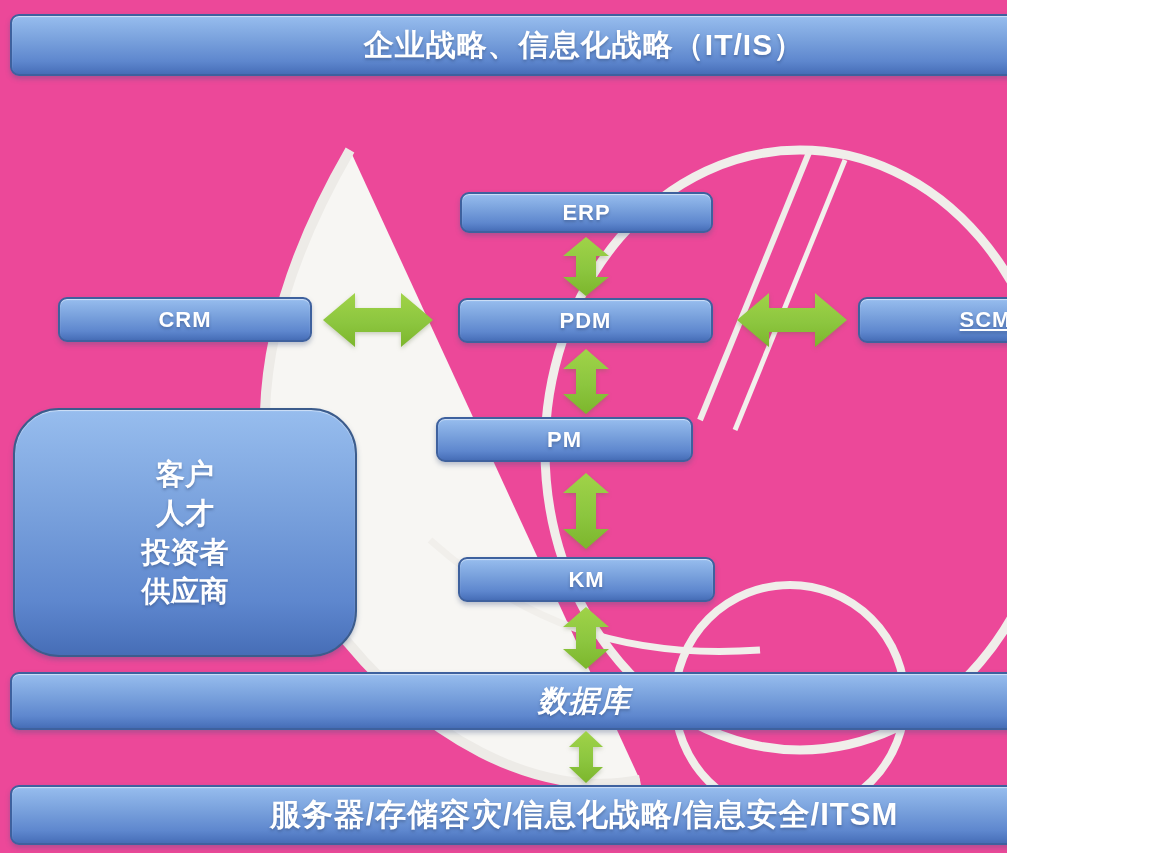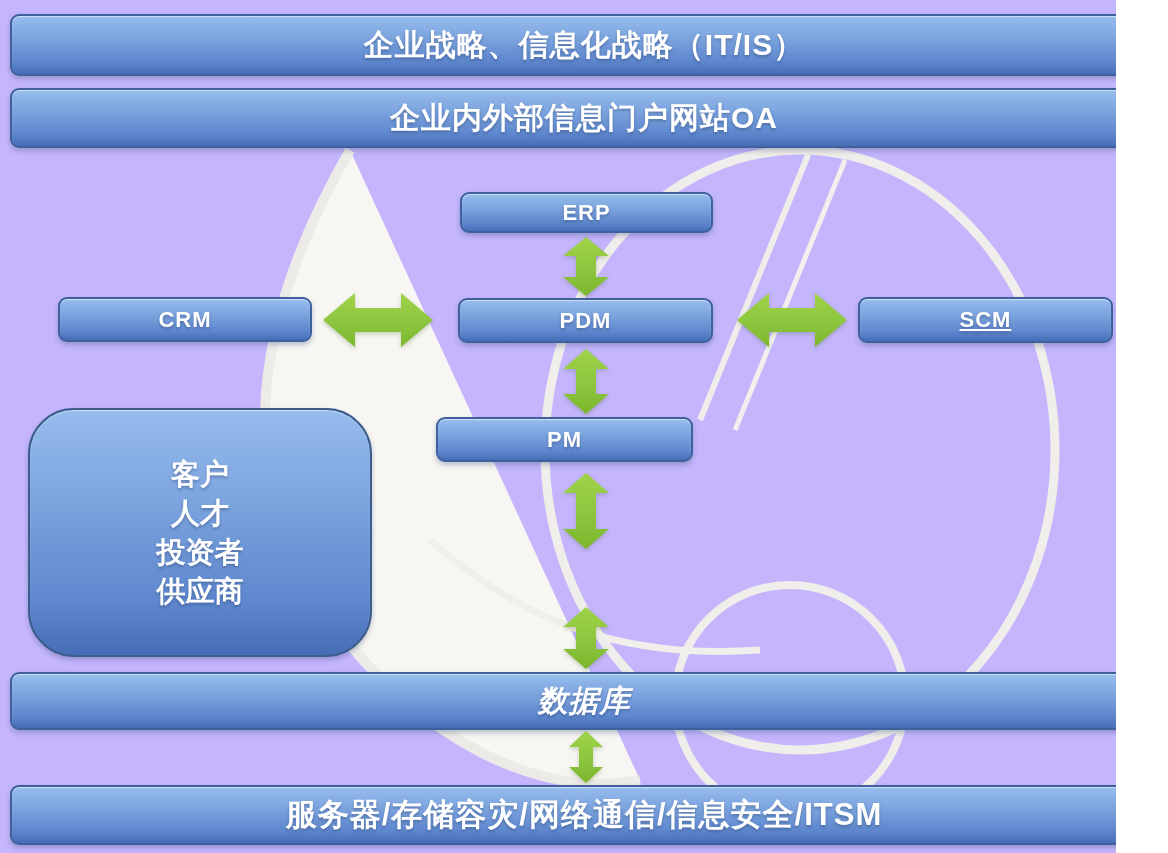--- a/index.html
+++ b/index.html
@@ -1,21 +1,22 @@
 <!DOCTYPE html>
 <html><head>
 <meta charset="utf-8">
 <style>
   html,body{margin:0;padding:0;background:#ffffff;}
   #canvas{
     position:relative;
-    width:1116px;height:853px;
-    background:#c4b5fd;
+    width:960px;height:853px;
+    background:#ec4899;
     overflow:hidden;
     font-family:"Liberation Sans","DejaVu Sans",sans-serif;
+    padding-left:47px;
   }
   #watermark{position:absolute;left:0;top:0;width:1168px;height:853px;}
   .bar,.box,.group{
     position:absolute;
     display:flex;align-items:center;justify-content:center;
     color:#ffffff;font-weight:bold;text-align:center;
     background:linear-gradient(180deg,#97BDEE 0%,#7AA2DD 40%,#5E87CE 78%,#4F77C0 92%,#466DB6 100%);
     border:2px solid #3E619E;
     border-radius:9px;
     box-shadow:0 3px 5px rgba(70,90,130,0.35), inset 0 1px 1px rgba(255,255,255,0.55);
@@ -33,21 +34,21 @@
   #box-pdm{left:458px;top:298px;width:255px;height:45px;text-align:center;}
   #box-scm{left:858px;top:297px;width:255px;height:46px;text-decoration:underline;}
   #box-pm{left:436px;top:417px;width:257px;height:45px;}
   #box-km{left:458px;top:557px;width:257px;height:45px;}
   .group{
     border-radius:46px;
     font-size:29px;line-height:39px;
     flex-direction:column;
     border:2px solid #3C5C8C;
   }
-  #group-left{left:28px;top:408px;width:344px;height:249px;}
+  #group-left{left:13px;top:408px;width:344px;height:249px;}
   #group-right{left:810px;top:408px;width:345px;height:249px;}
   .arrow{position:absolute;filter:drop-shadow(0 2px 2px rgba(90,110,60,0.3));}
   #arrow-erp-pdm{left:563px;top:237px;}
   #arrow-crm-pdm{left:323px;top:291px;}
   #arrow-pdm-scm{left:737px;top:291px;}
   #arrow-pdm-pm{left:563px;top:349px;}
   #arrow-pm-km{left:563px;top:473px;}
   #arrow-km-db{left:563px;top:607px;}
   #arrow-db-infra{left:569px;top:731px;}
 </style>
@@ -68,52 +69,52 @@
     <ellipse cx="800" cy="450" rx="255" ry="300" fill="none" stroke="#F0EEEA" stroke-width="9"></ellipse>
     <path d="M 810,150 L 700,420" fill="none" stroke="#EFEDE9" stroke-width="6"></path>
     <path d="M 845,160 L 735,430" fill="none" stroke="#F2F0EC" stroke-width="5"></path>
     <circle cx="790" cy="700" r="115" fill="none" stroke="#F0EEEA" stroke-width="8"></circle>
     <path d="M 430,540 C 520,620 620,660 760,650" fill="none" stroke="#F1EFEB" stroke-width="7"></path>
   </svg>
 
   <div class="bar" id="bar-strategy">
     <span>企业战略、信息化战略（IT/IS）</span>
   </div>
-  <div class="bar" id="bar-portal">
-    <span>企业内外部信息门户网站OA</span>
-  </div>
 
   <div class="box" id="box-erp">
     <span>ERP</span>
   </div>
   <div class="box" id="box-crm">
     <span>CRM</span>
   </div>
   <div class="box" id="box-pdm">
     <span>PDM</span>
   </div>
   <div class="box" id="box-scm">
     <span>SCM</span>
   </div>
   <div class="box" id="box-pm">
     <span>PM</span>
   </div>
+  <div class="box" id="box-km">
+    <span>KM</span>
+  </div>
 
   <div class="group" id="group-left">
     <span>客户</span>
     <span>人才</span>
     <span>投资者</span>
     <span>供应商</span>
   </div>
 
   <div class="bar" id="bar-database">
     <span>数据库</span>
   </div>
   <div class="bar" id="bar-infra">
-    <span>服务器/存储容灾/网络通信/信息安全/ITSM</span>
+    <span>服务器/存储容灾/信息化战略/信息安全/ITSM</span>
   </div>
 
   <svg class="arrow" id="arrow-erp-pdm" width="46" height="59" viewBox="0 0 46 59">
     <polygon points="23,0 46,19 33,19 33,40 46,40 23,59 0,40 13,40 13,19 0,19" fill="url(#arrowGrad) #8CC63F"></polygon>
   </svg>
   <svg class="arrow" id="arrow-crm-pdm" width="110" height="58" viewBox="0 0 110 58">
     <polygon points="0,29 32,2 32,17 78,17 78,2 110,29 78,56 78,41 32,41 32,56" fill="url(#arrowGrad) #8CC63F"></polygon>
   </svg>
   <svg class="arrow" id="arrow-pdm-scm" width="110" height="58" viewBox="0 0 110 58">
     <polygon points="0,29 32,2 32,17 78,17 78,2 110,29 78,56 78,41 32,41 32,56" fill="url(#arrowGrad) #8CC63F"></polygon>

